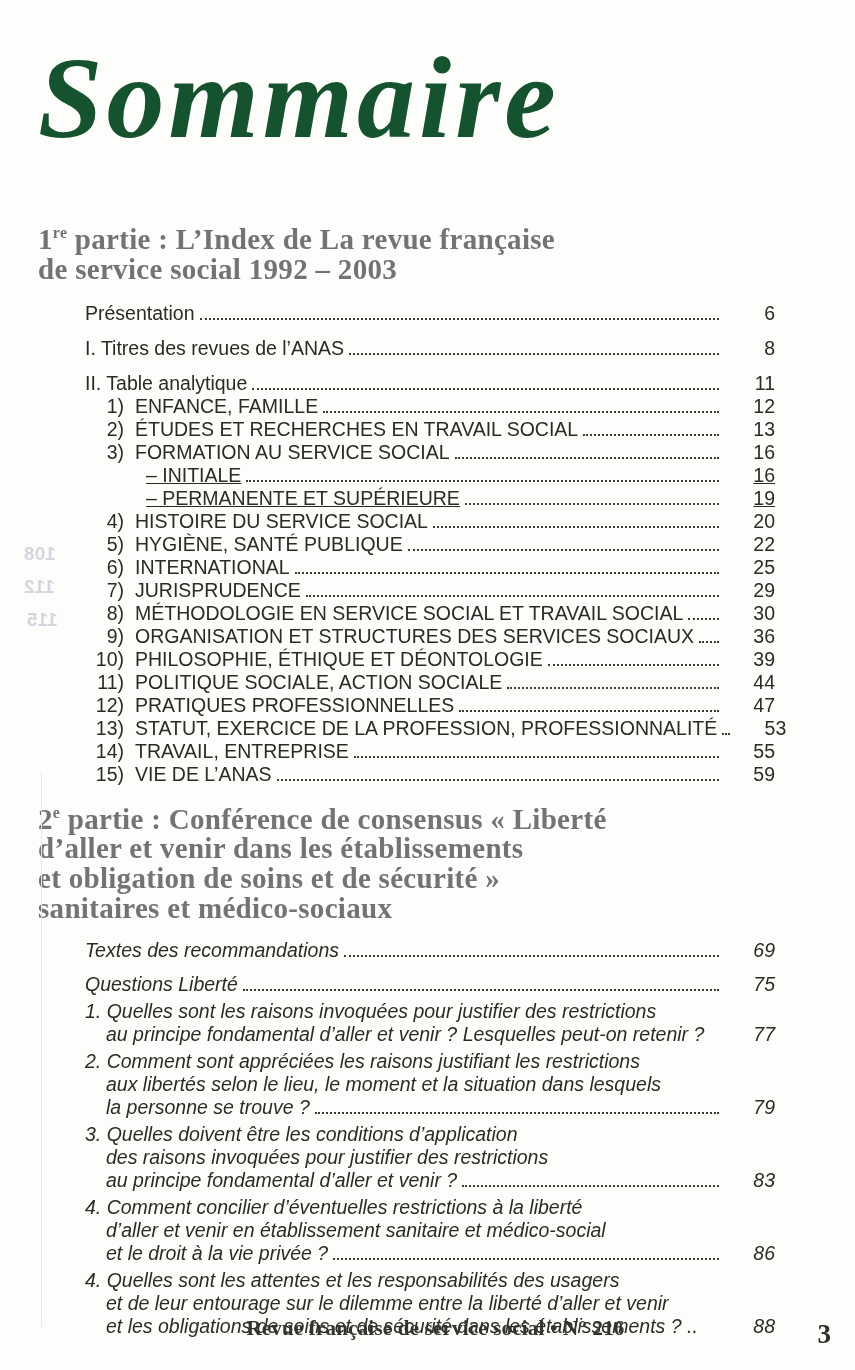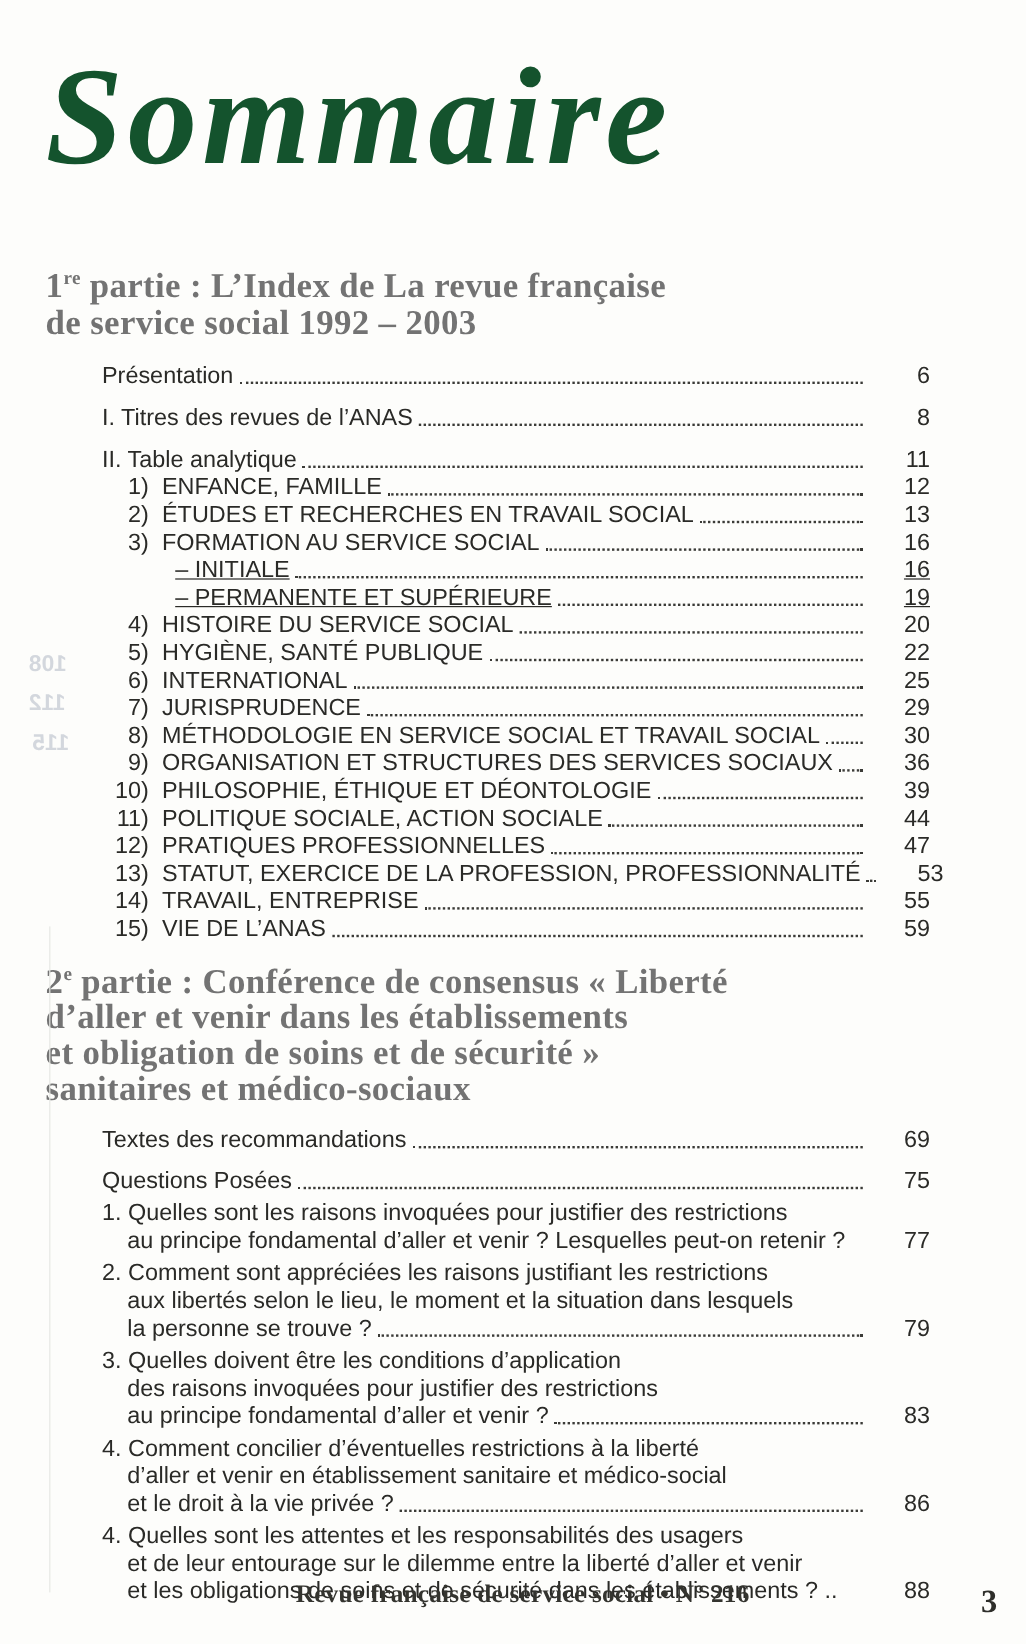--- a/index.html
+++ b/index.html
@@ -62,20 +62,21 @@
   .pnum { flex: 0 0 52px; text-align: right; }
 
   .toc2 { margin-top: 16px; }
   .entry2 { margin-top: 4px; }
   .entry2.gap2 { margin-top: 11px; }
   .qline {
     display: flex;
     align-items: flex-start;
     line-height: 23px;
     white-space: nowrap;
+    font-style: italic;
   }
   .qline.cont { padding-left: 21px; }
 
   .footer {
     position: absolute;
     left: 16px; right: 0;
     bottom: 24px;
     height: 30px;
   }
   .journal {
@@ -258,21 +259,21 @@
 <div class="toc toc2">
     <div class="entry2 gap2">
       <div class="qline">
         <span class="etext">Textes des recommandations</span>
         <span class="leader"></span>
         <span class="pnum">69</span>
       </div>
     </div>
     <div class="entry2 gap2">
       <div class="qline">
-        <span class="etext">Questions Posées</span>
+        <span class="etext">Questions Liberté</span>
         <span class="leader"></span>
         <span class="pnum">75</span>
       </div>
     </div>
     <div class="entry2">
       <div class="qline">
         <span class="etext">1. Quelles sont les raisons invoquées pour justifier des restrictions</span>
       </div>
       <div class="qline cont">
         <span class="etext">au principe fondamental d’aller et venir ? Lesquelles peut-on retenir ?</span>

